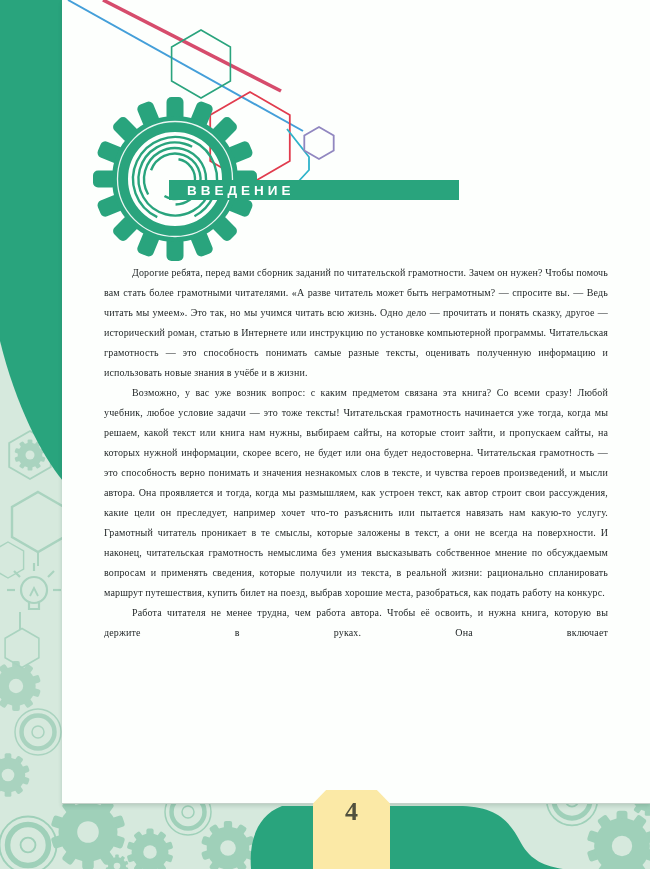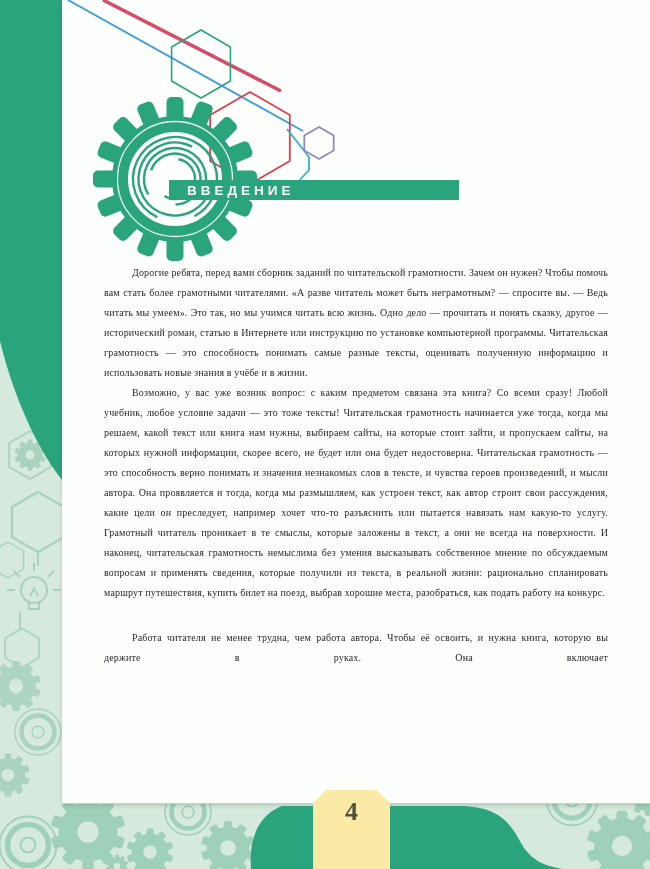--- a/index.html
+++ b/index.html
@@ -18,21 +18,21 @@
   
   .bodytext{
     position:absolute;left:42px;right:42px;top:263px;bottom:4px;
     overflow:hidden;z-index:2;
   }
   .bodytext p{
     margin:0;text-align:justify;text-indent:28px;
     font-size:10px;line-height:20px;color:#24292a;
     letter-spacing:.15px;
   }
-  .bodytext p.last{text-align-last:justify;margin-top:25px;}
+  .bodytext p.last{text-align-last:justify;}
   
   #header-art{z-index:4;pointer-events:none;}
   
   #bg-art{z-index:1;}
   
   #bottom-art{z-index:4;pointer-events:none;}
   
   .page-tab{
     position:absolute;left:313px;top:790px;width:77px;height:79px;
     background:#fbe9a6;z-index:6;text-align:center;

